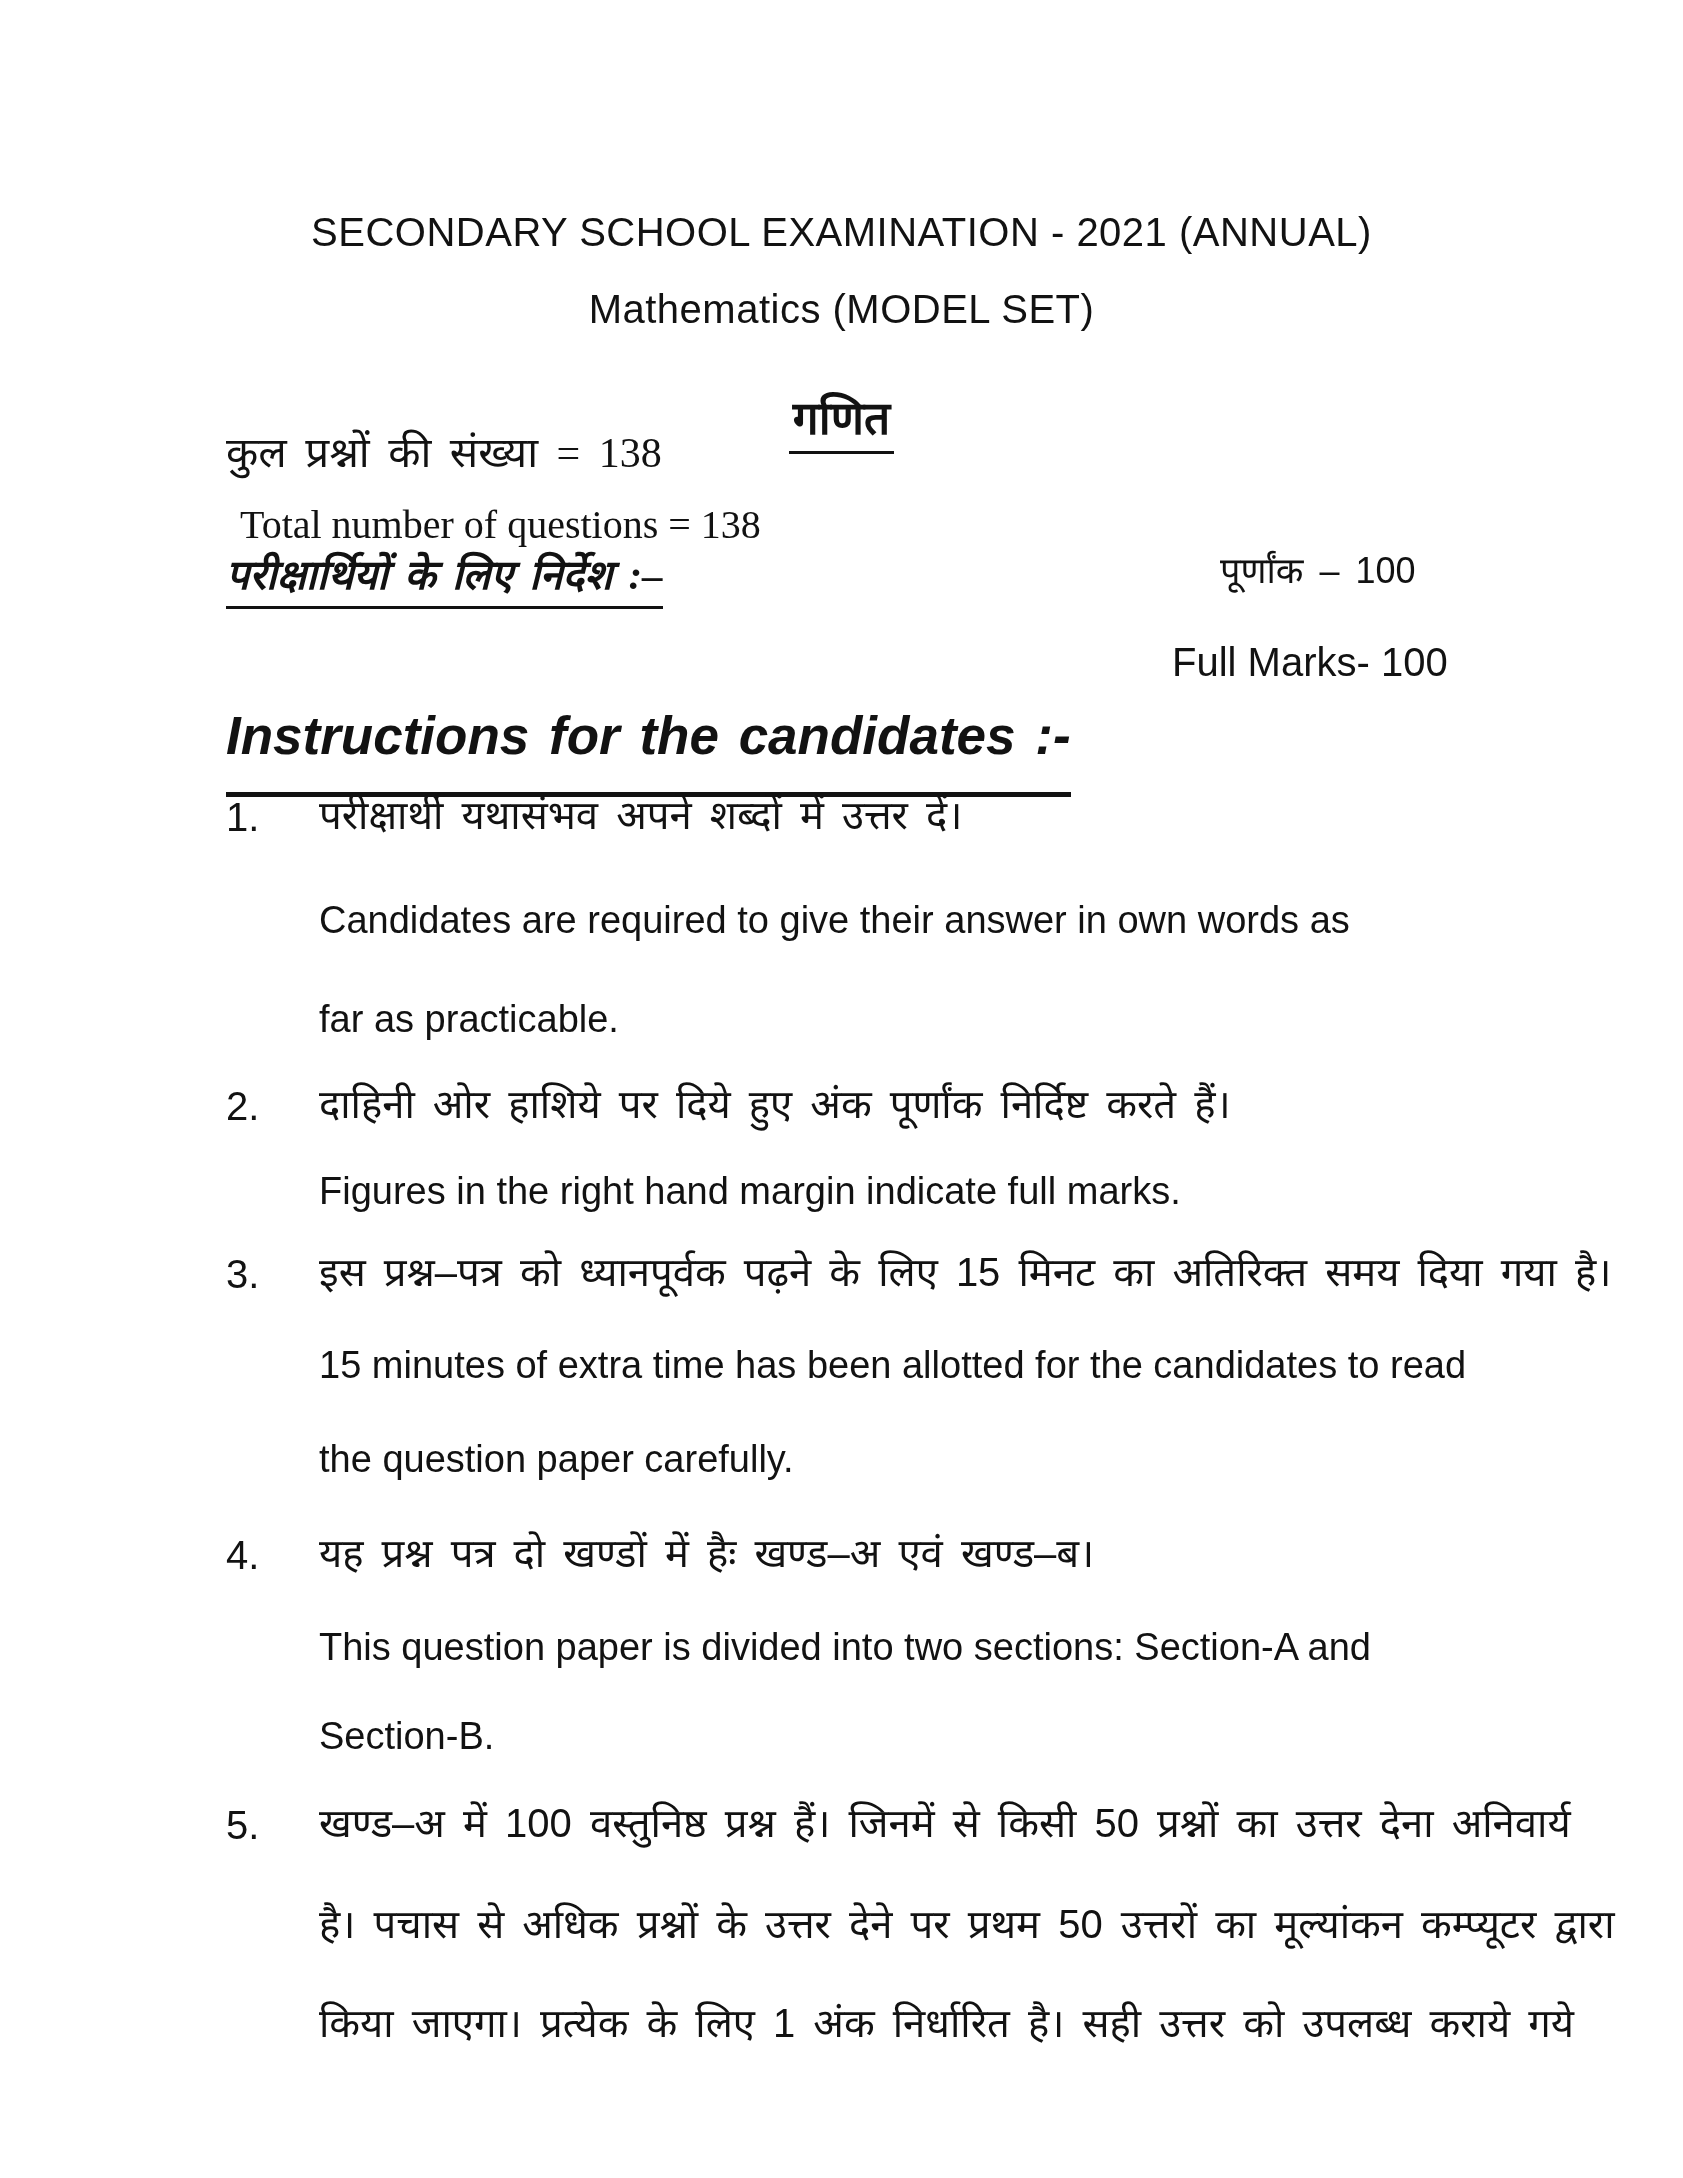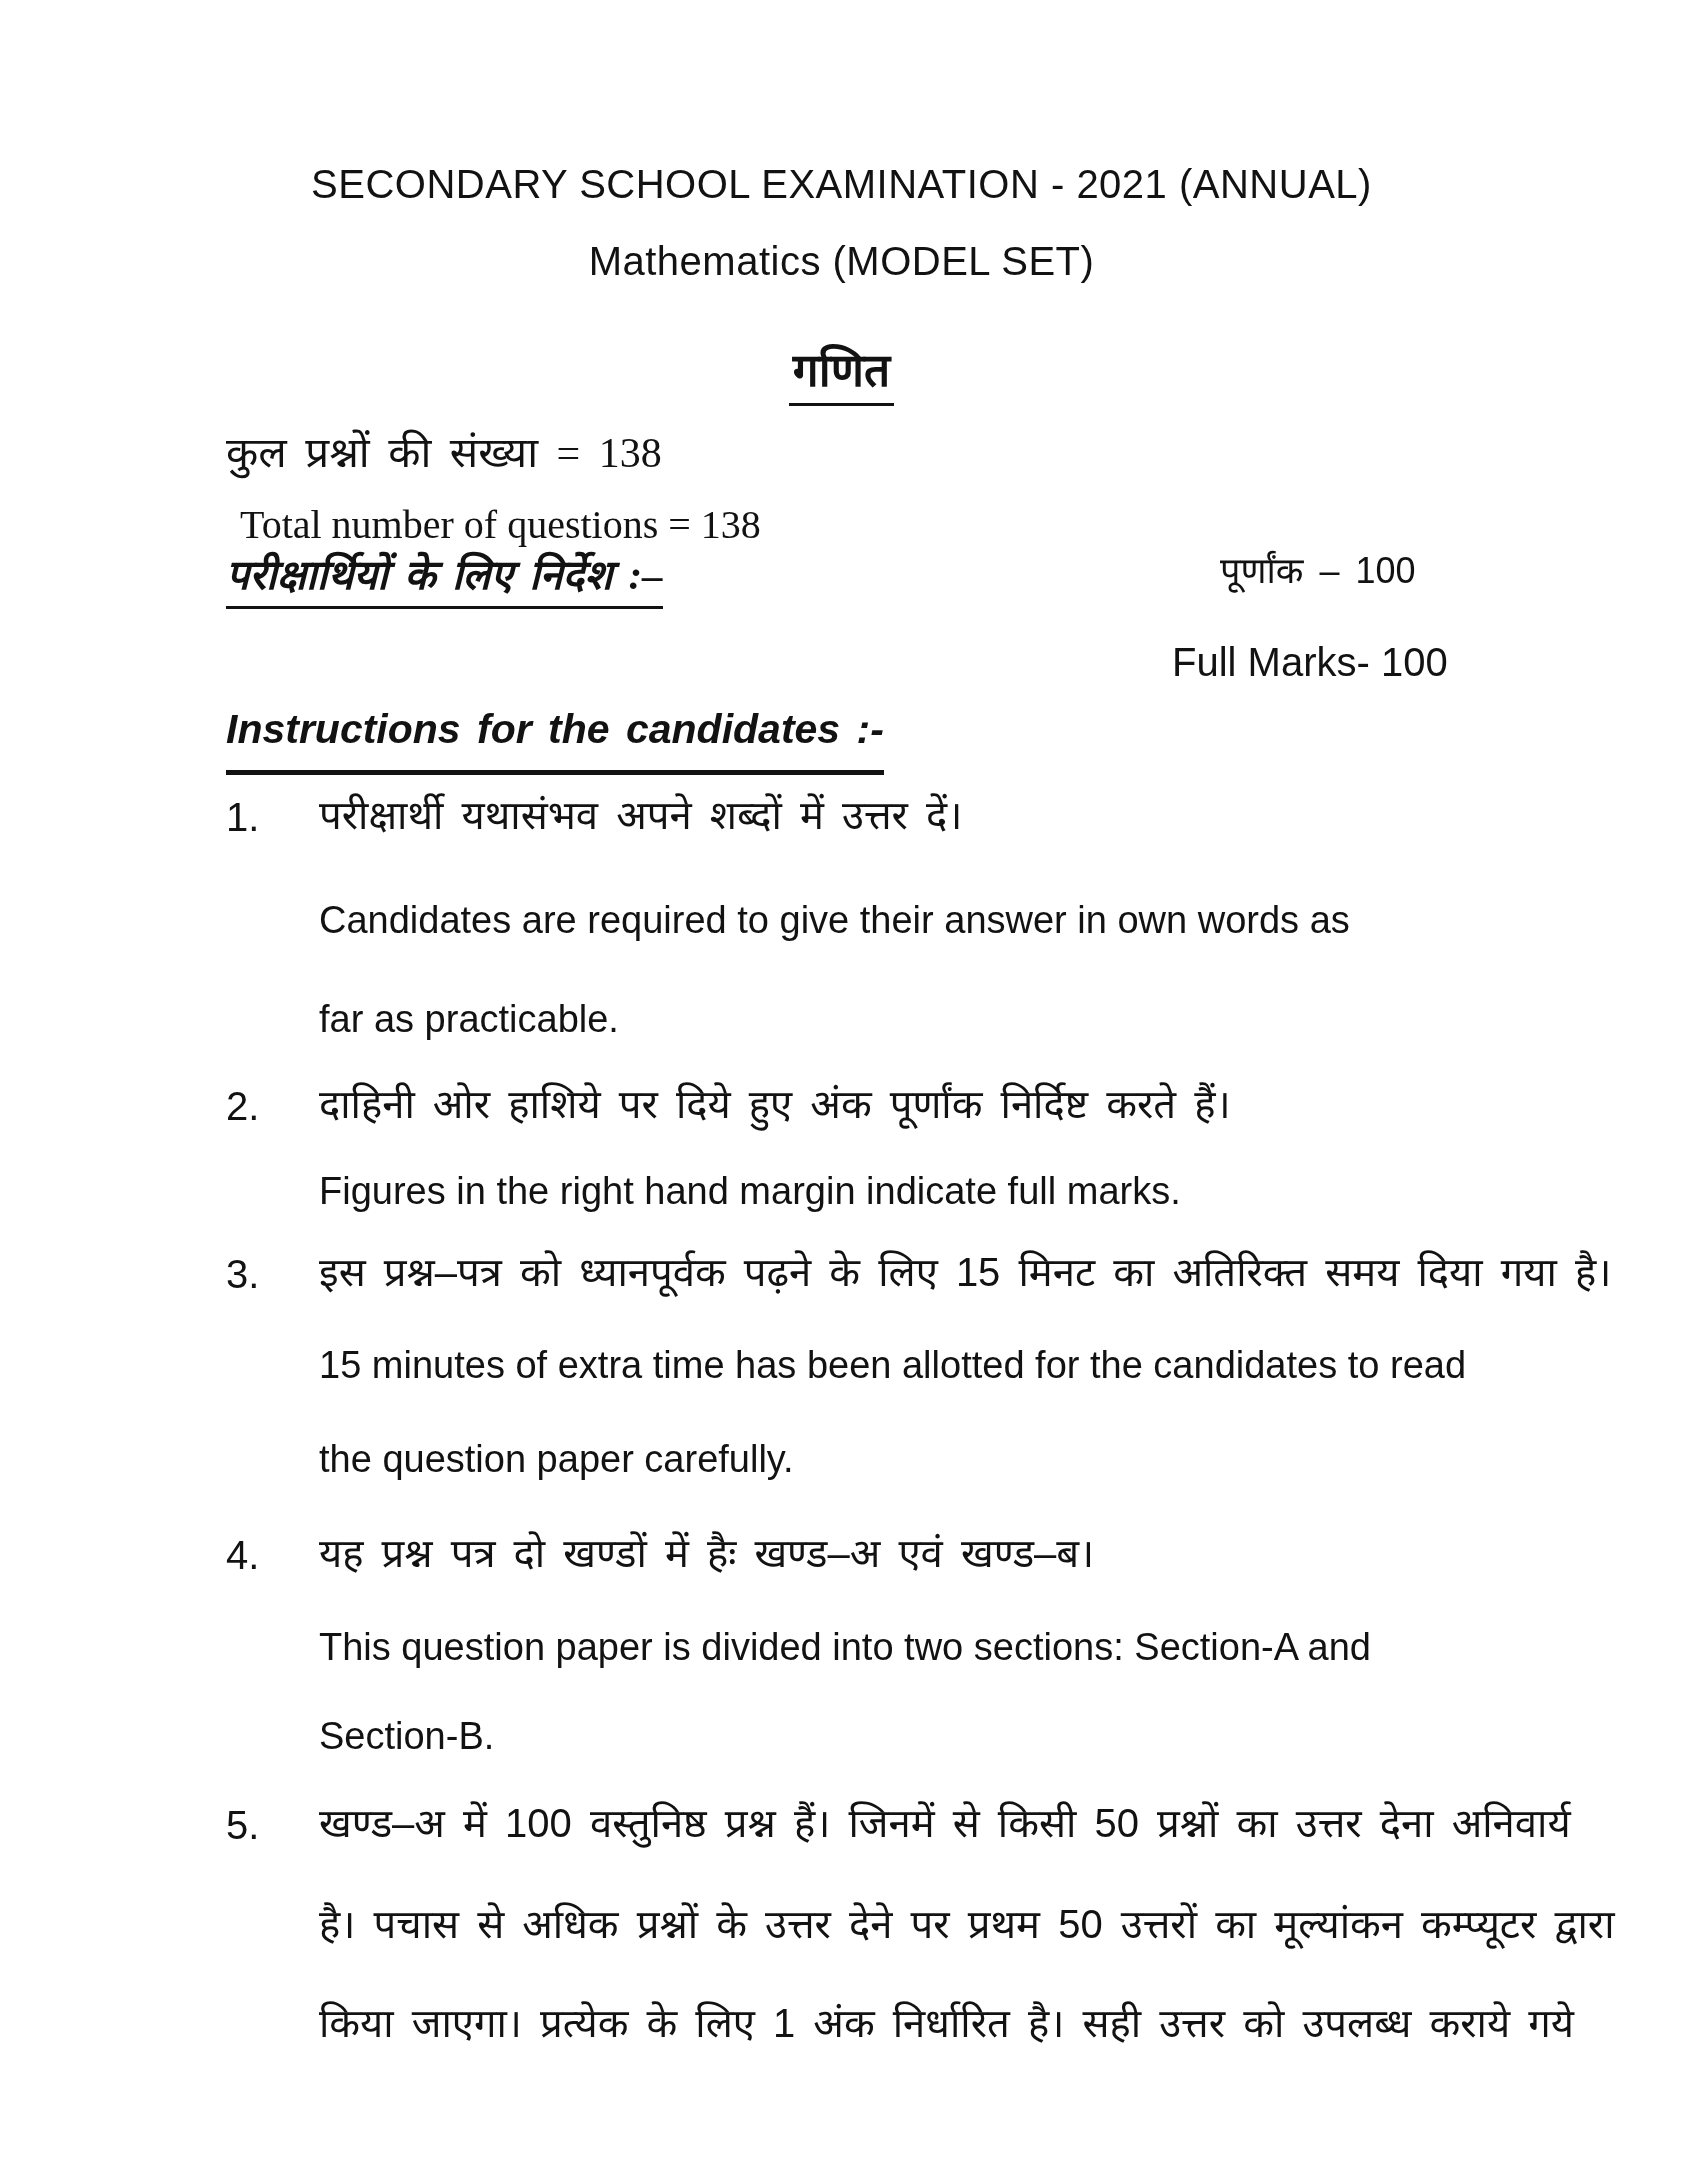--- a/index.html
+++ b/index.html
@@ -5,21 +5,21 @@
   html, body { margin: 0; padding: 0; }
   body {
     width: 1683px;
     height: 2178px;
     background: #ffffff;
     position: relative;
     font-family: "Liberation Sans", sans-serif;
     color: #121212;
   }
   .abs { position: absolute; white-space: nowrap; line-height: 1.15; }
-  .center { left: 0; width: 100%; text-align: center; }
+  .center { left: 0; width: 100%; text-align: center; margin-top: 48px; }
   .title-line { font-size: 40px; letter-spacing: 0.5px; }
   .subject-u {
     font-family: "Liberation Serif", serif;
     font-weight: bold;
     font-size: 46px;
     border-bottom: 3px solid #121212;
     padding: 0 4px 5px 4px;
     display: inline-block;
   }
   .kul-line {
@@ -37,26 +37,26 @@
     font-size: 41px;
     font-weight: bold;
     font-style: italic;
     word-spacing: 6px;
     border-bottom: 3px solid #121212;
     padding-bottom: 7px;
   }
   .purnank-line { font-size: 36px; word-spacing: 6px; }
   .fullmarks-line { font-size: 40px; margin-left: 44px; }
   .inst-heading {
-    font-size: 41px;
+    font-size: 53px;
     font-weight: bold;
     font-style: italic;
     word-spacing: 5px;
     border-bottom: 5px solid #121212;
-    padding-bottom: 17px;
+    padding-bottom: 25px;
   }
   .num { font-size: 40px; left: 226px; }
   .hi  { font-size: 40px; left: 319px; word-spacing: 7px; }
   .en  { font-size: 38px; left: 319px; }
 </style>
 </head>
 <body>
 
 <div class="abs center title-line" style="top:161px">SECONDARY SCHOOL EXAMINATION - 2021 (ANNUAL)</div>
 

